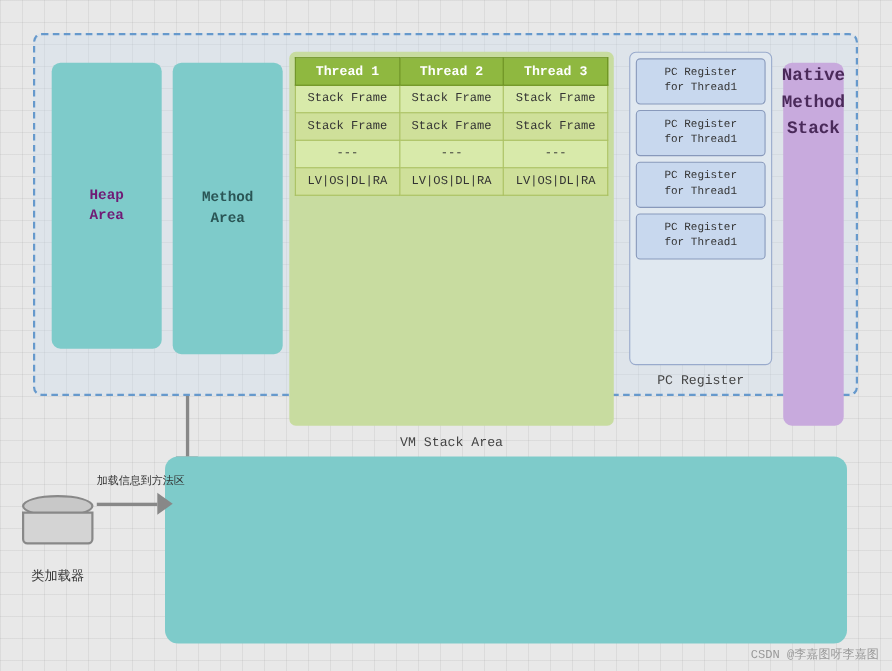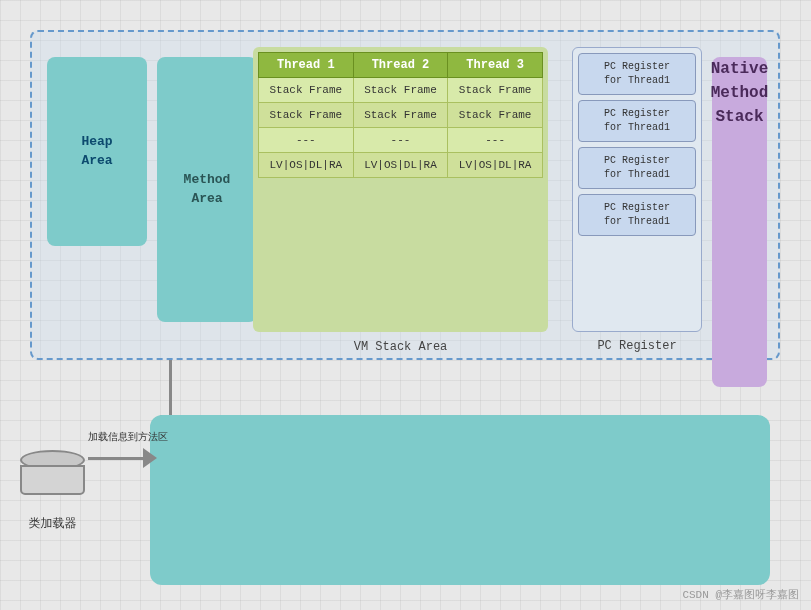--- a/index.html
+++ b/index.html
@@ -45,29 +45,29 @@
       color: #333;
       white-space: nowrap;
     }
 
     
     .heap-area {
       position: absolute;
       top: 25px;
       left: 15px;
       width: 100px;
-      height: 189px;
+      height: 260px;
       background: #7ecbca;
       border-radius: 8px;
       display: flex;
       align-items: center;
       justify-content: center;
       font-size: 13px;
       font-weight: bold;
-      color: #0c4a6e;
+      color: #701a75;
       text-align: center;
       line-height: 1.4;
     }
 
     
     .method-area {
       position: absolute;
       top: 25px;
       left: 125px;
       width: 100px;
@@ -81,23 +81,23 @@
       font-weight: bold;
       color: #2a5555;
       text-align: center;
       line-height: 1.4;
     }
 
     
     .vm-stack-container {
       position: absolute;
       top: 15px;
-      left: 221px;
+      left: 231px;
       width: 295px;
-      height: 285px;
+      height: 340px;
       background: #c8dca0;
       border-radius: 6px;
       padding: 5px;
     }
 
     .vm-stack-label {
       position: absolute;
       bottom: -22px;
       left: 50%;
       transform: translateX(-50%);

